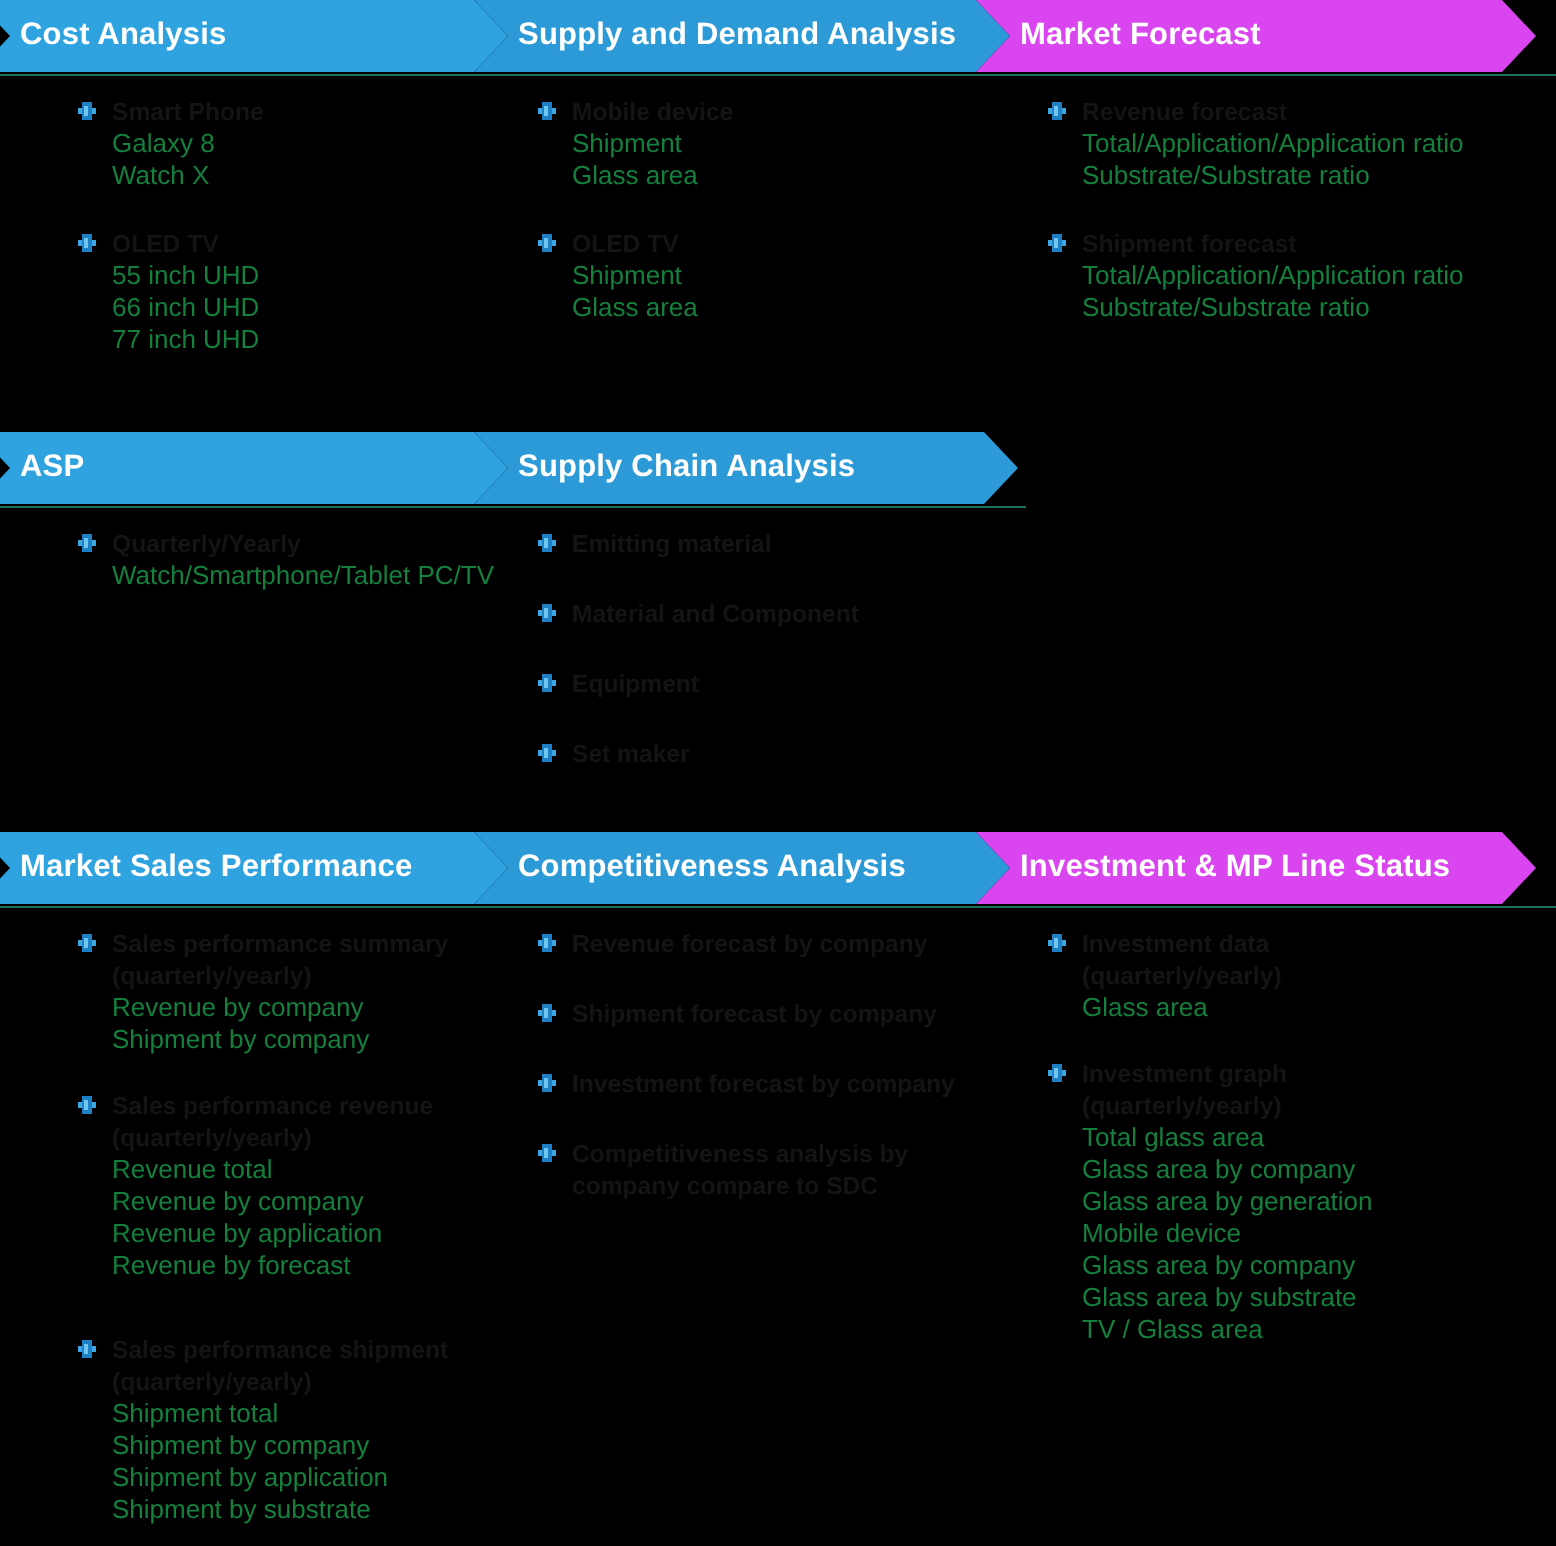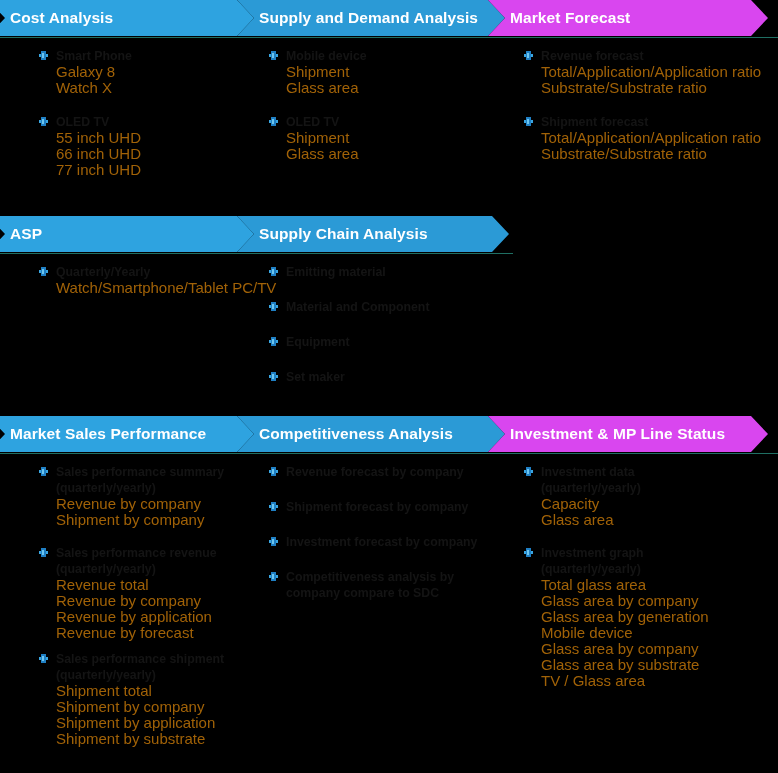--- a/index.html
+++ b/index.html
@@ -115,23 +115,23 @@
     left: 7px; top: 3px; width: 2px; height: 3px;
     background: #3aa6e2;
   }
   .g-head .bullet i.hl {
     left: 3px; top: 2px; width: 2px; height: 5px;
     background: #6ec6ef;
   }
 
   .sub {
     padding-left: 20px;
-    font-size: 15px;
+    font-size: 13px;
     line-height: 16px;
-    color: #a16207;
+    color: #15803d;
     white-space: nowrap;
   }
   .g-head + .sub { margin-top: 0; }
 </style>
 </head>
 <body>
 
 <div class="page">
 
   <div class="banner-row" style="top:0px; width:778px;">
@@ -340,21 +340,21 @@
               <i class="lcap"></i>
               <i class="core"></i>
               <i class="hl"></i>
               <i class="rcap"></i>
             </span>
           <span class="cont">Sales performance summary (quarterly/yearly)</span>
         </div>
         <div class="sub">Revenue by company</div>
         <div class="sub">Shipment by company</div>
       </div>
-      <div class="group" style="margin-bottom:10px;">
+      <div class="group" style="margin-bottom:26px;">
         <div class="g-head" style="white-space:normal;">
           <span class="bullet">
               <i class="lcap"></i>
               <i class="core"></i>
               <i class="hl"></i>
               <i class="rcap"></i>
             </span>
           <span class="cont">Sales performance revenue (quarterly/yearly)</span>
         </div>
         <div class="sub">Revenue total</div>
@@ -430,21 +430,20 @@
       <div class="group" style="margin-bottom:17px;">
         <div class="g-head" style="white-space:normal; width:150px;">
           <span class="bullet">
               <i class="lcap"></i>
               <i class="core"></i>
               <i class="hl"></i>
               <i class="rcap"></i>
             </span>
           <span class="cont">Investment data (quarterly/yearly)</span>
         </div>
-        <div class="sub">Capacity</div>
         <div class="sub">Glass area</div>
       </div>
       <div class="group">
         <div class="g-head" style="white-space:normal; width:150px;">
           <span class="bullet">
               <i class="lcap"></i>
               <i class="core"></i>
               <i class="hl"></i>
               <i class="rcap"></i>
             </span>

